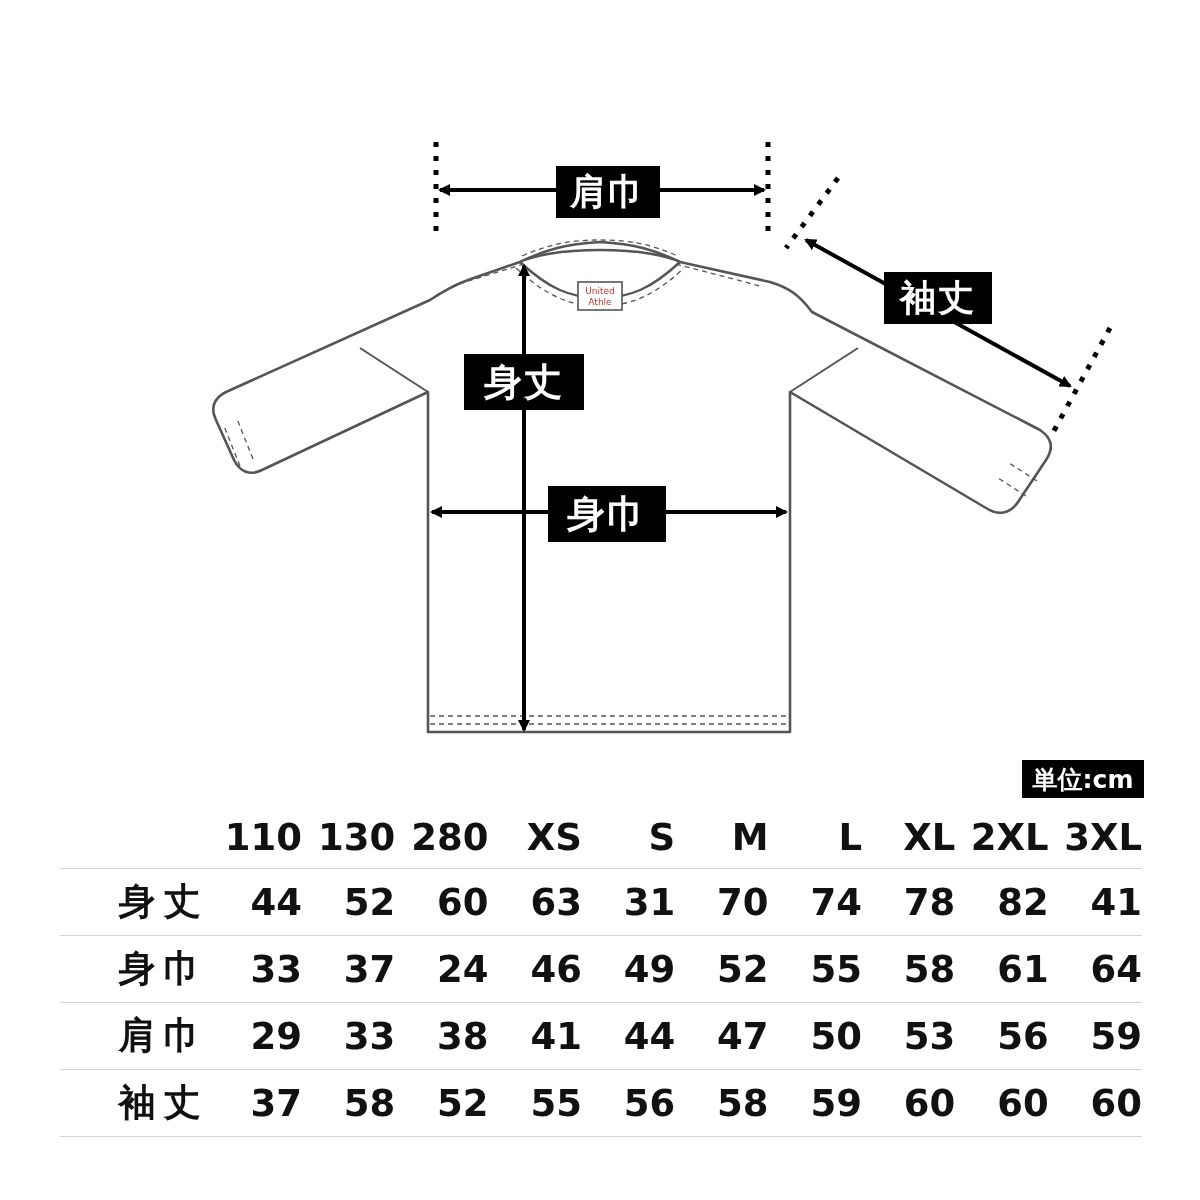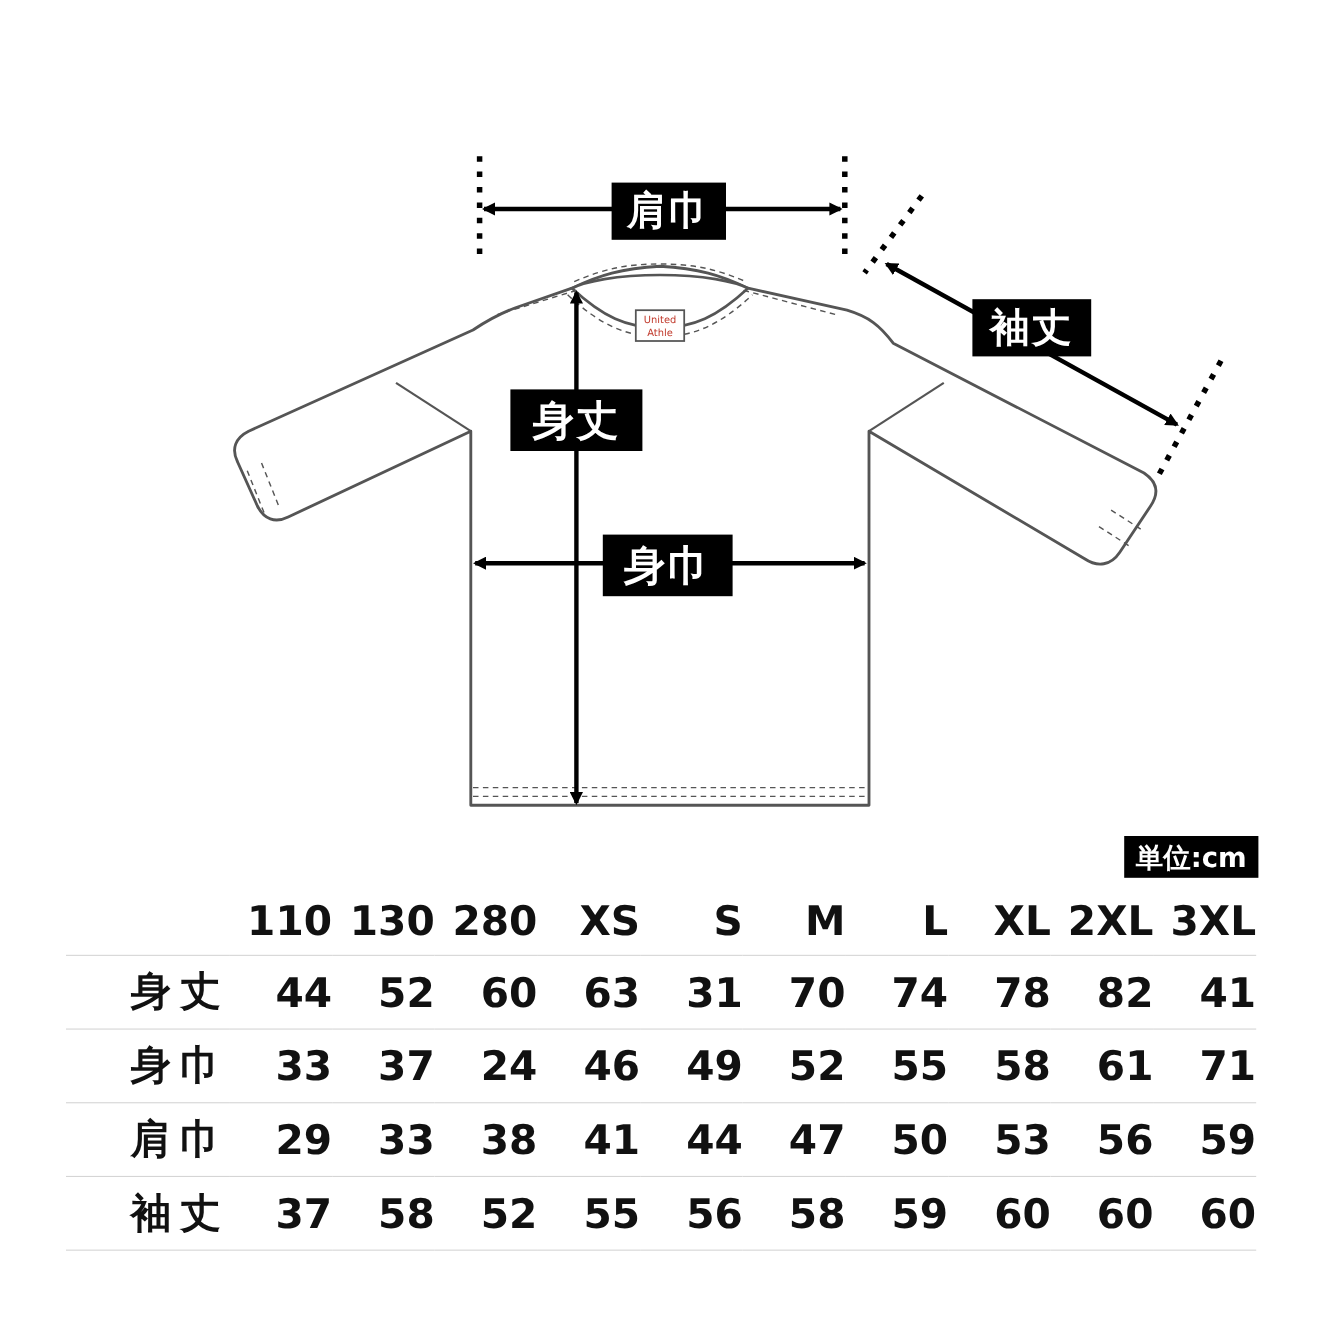--- a/index.html
+++ b/index.html
@@ -254,21 +254,21 @@
         <td class="row-head">身巾</td>
         <td>33</td>
         <td>37</td>
         <td>24</td>
         <td>46</td>
         <td>49</td>
         <td>52</td>
         <td>55</td>
         <td>58</td>
         <td>61</td>
-        <td>71</td>
+        <td>64</td>
       </tr>
       <tr>
         <td class="row-head">肩巾</td>
         <td>29</td>
         <td>33</td>
         <td>38</td>
         <td>41</td>
         <td>44</td>
         <td>47</td>
         <td>50</td>

